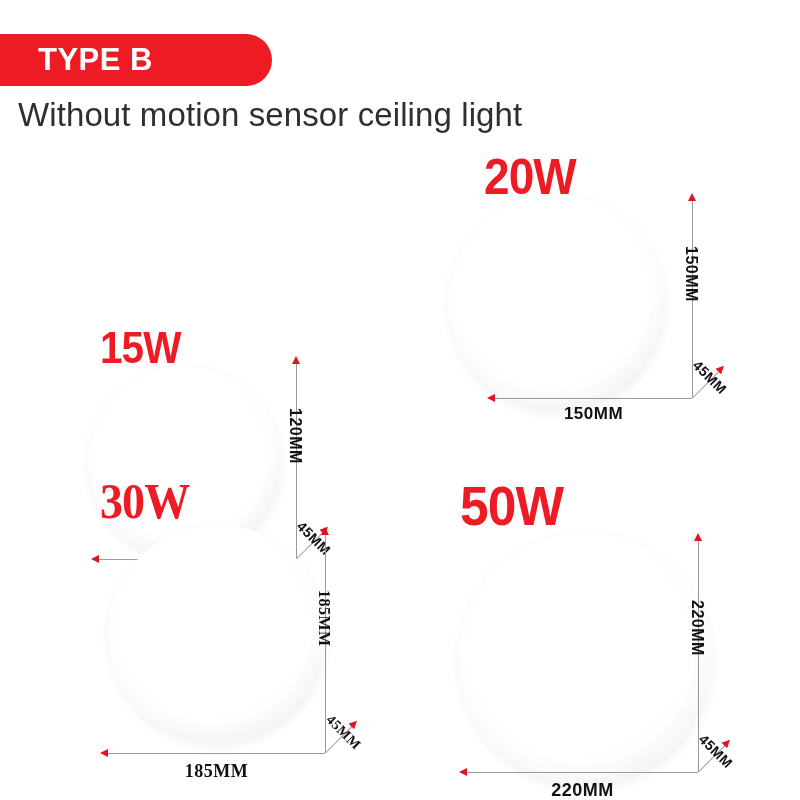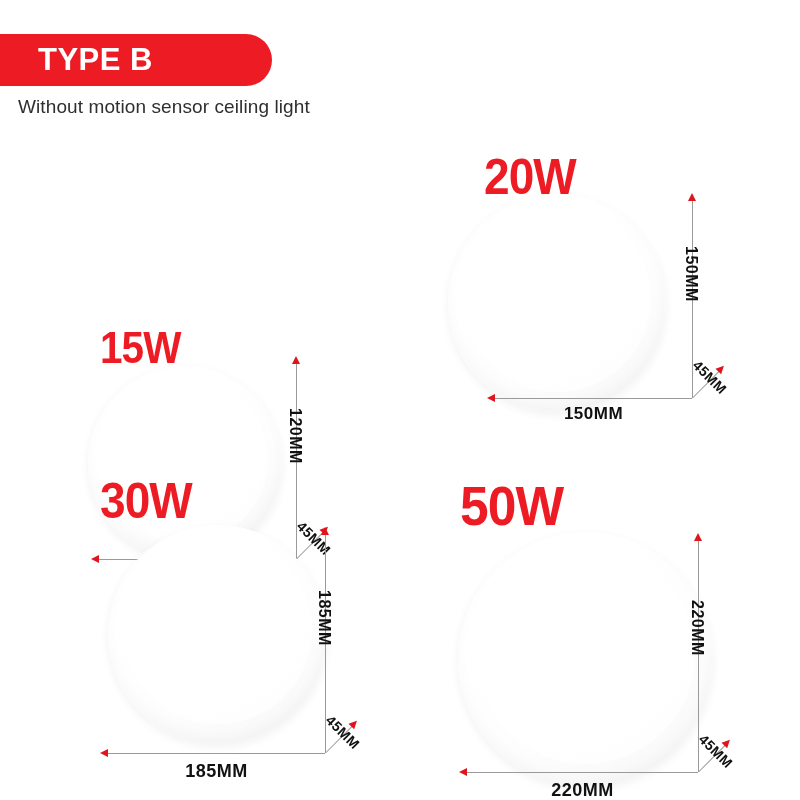--- a/index.html
+++ b/index.html
@@ -23,21 +23,21 @@
   .type-banner-label {
     color:#ffffff;
     font-size:31px;
     font-weight:bold;
     letter-spacing:0.5px;
     margin-left:38px;
     font-family:"Liberation Sans", sans-serif;
   }
   .subtitle {
     position:absolute; left:18px; top:96px;
-    font-size:19px;
+    font-size:33px;
     color:#2f2f2f;
     font-weight:normal;
     letter-spacing:0.1px;
     white-space:nowrap;
   }
 
   
   .cell { position:absolute; }
 
   .watt-label {
@@ -197,21 +197,21 @@
       <div class="arrow-left" style="left:-8px; top:-4px;"></div>
     </div>
     <div class="dim-h-label" style="left:95px; top:264px; width:197px; font-size:17px;">150MM</div>
 
     <div class="depth" style="left:292px; top:220px; height:38px;">
       <div class="arrow-up"></div>
     </div>
     <div class="depth-label" style="left:301px; top:217px; font-size:14px;">45MM</div>
   </div>
 
-  <div class="cell" style="left:0px; top:450px; width:400px; height:350px;">
+  <div class="cell" style="left:0px; top:450px; width:400px; height:350px;font-family:Liberation Serif, serif;">
     <div class="watt-label" style="left:100px; top:26px; font-size:50px;">30W</div>
 
     <div class="lamp" style="left:108px; top:75px; width:219px; height:219px;"></div>
 
     <div class="dim-v" style="left:325px; top:84px; height:219px;">
       <div class="arrow-up" style="left:-4px; top:-7px;"></div>
     </div>
     <div class="dim-v-label" style="left:333px; top:140px; font-size:16px;">185MM</div>
 
     <div class="dim-h" style="left:108px; top:303px; width:217px;">

